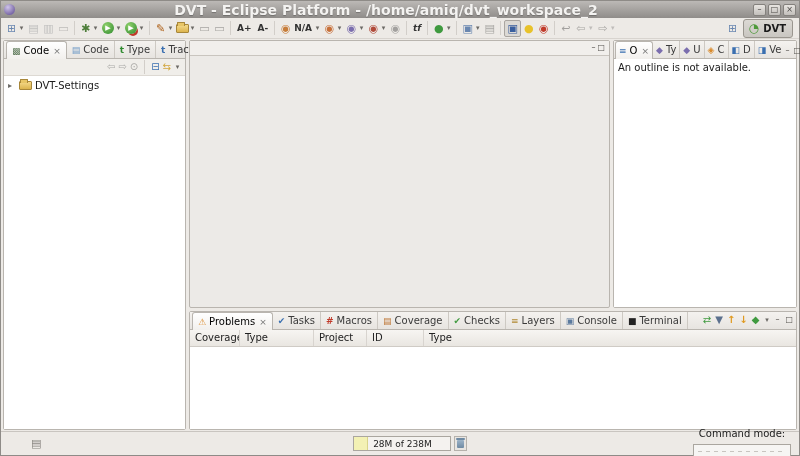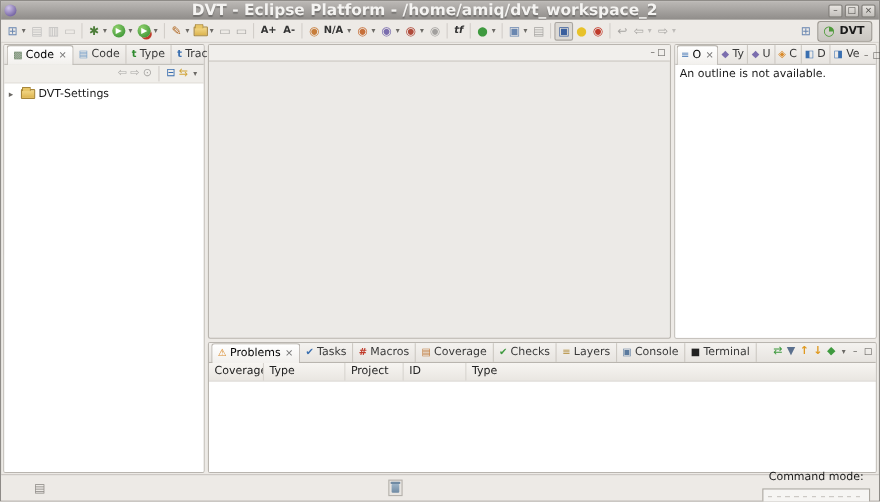--- a/index.html
+++ b/index.html
@@ -409,20 +409,24 @@
           <span class="th" style="flex:1; border-right:none">Type</span>
         </div>
         <div class="table-body"></div>
       </div>
     </div>
   </div>
 
   <div class="statusbar">
     <span class="status-ico">▤</span>
     <span class="heap-wrap">
+      <span class="heap">
+        <span class="heap-used"></span>
+        <span class="heap-text">28M of 238M</span>
+      </span>
       <span class="gc-btn">
         <span class="trash"></span>
       </span>
     </span>
     <span class="cmd-area">
       <span>Command mode:</span>
       <span class="cmd-input"></span>
     </span>
   </div>
 

